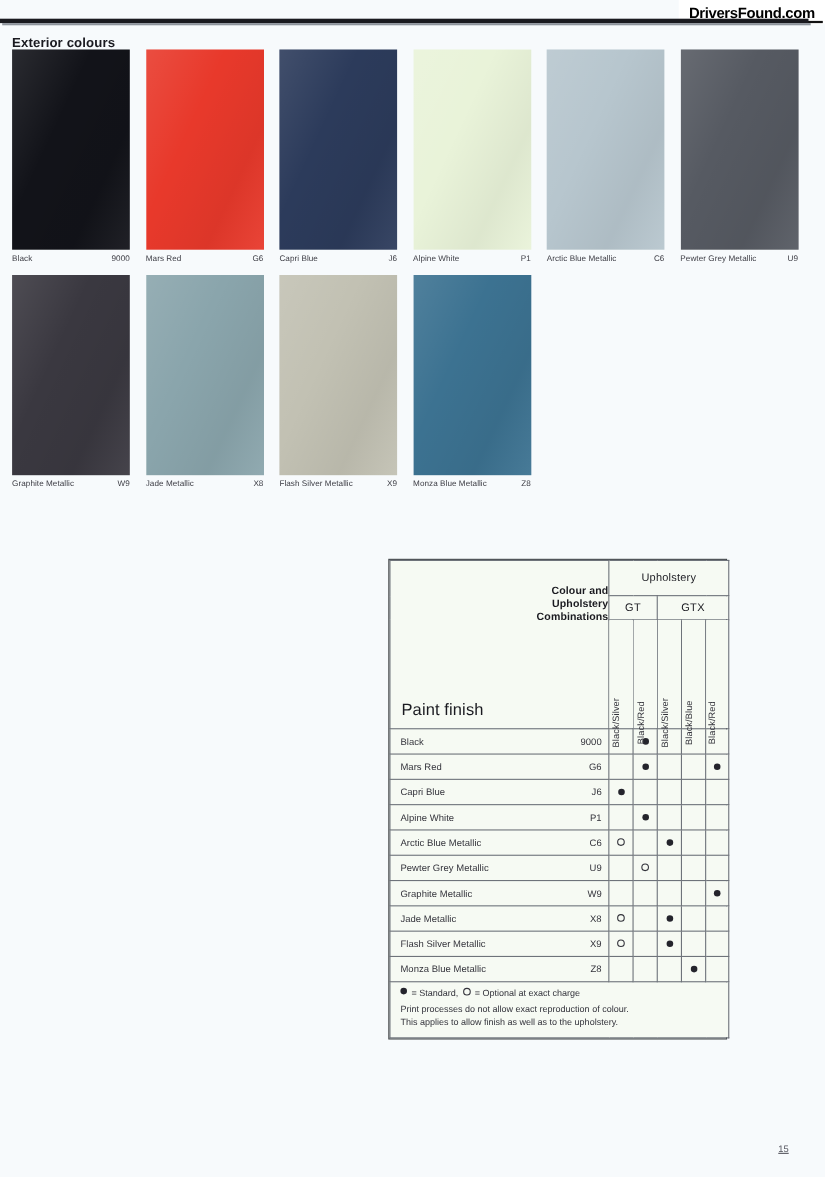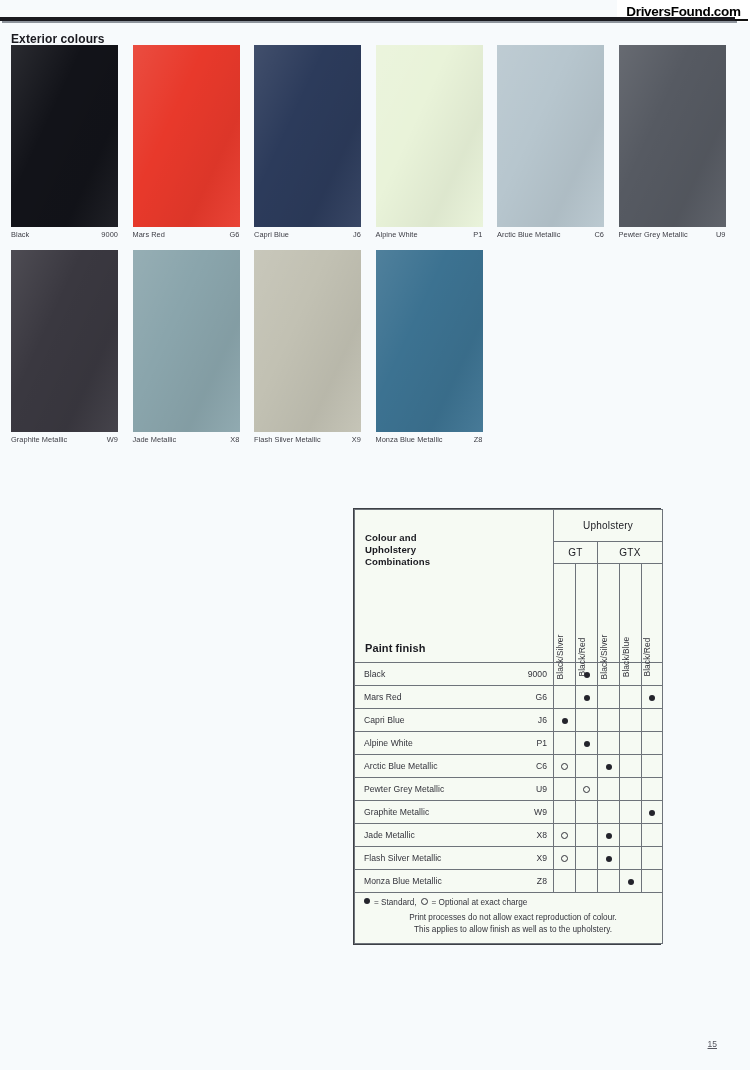--- a/index.html
+++ b/index.html
@@ -144,27 +144,28 @@
     padding: 22px 0 0 10px !important;
     position: relative;
     height: 130px;
   }
   .hdr-title {
     font-size: 9.6px;
     font-weight: bold;
     line-height: 1.25;
     color: #1a1a20;
     letter-spacing: 0.1px;
+    text-align: right;
   }
   .hdr-paint {
     position: absolute;
     left: 10px;
     bottom: 8px;
-    font-size: 11px;
-    font-weight: bold;
+    font-size: 15px;
+    font-weight: normal;
     color: #1a1a20;
     letter-spacing: 0.1px;
   }
 
   .hdr-uph {
     text-align: center;
     font-size: 10px;
     font-weight: bold;
     color: #1a1a20;
     height: 26px;
@@ -246,21 +247,20 @@
     display: inline-block;
     width: 7px; height: 7px; border-radius: 50%;
     border: 1px solid #33333b;
     box-sizing: border-box;
     margin: 0 4px 0 4px;
   }
   .footnote-lines {
     font-size: 8.2px;
     line-height: 1.45;
     color: #33333b;
-    text-align: center;
   }
 
   
   #page-number {
     position: absolute;
     right: 33px;
     bottom: 21px;
     font-size: 8.5px;
     color: #55555e;
     text-decoration: underline;

